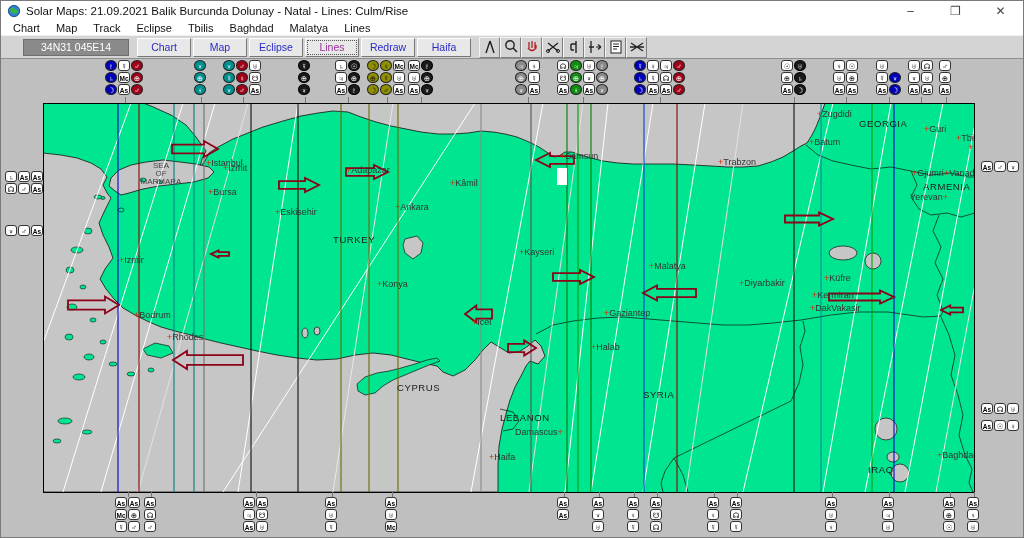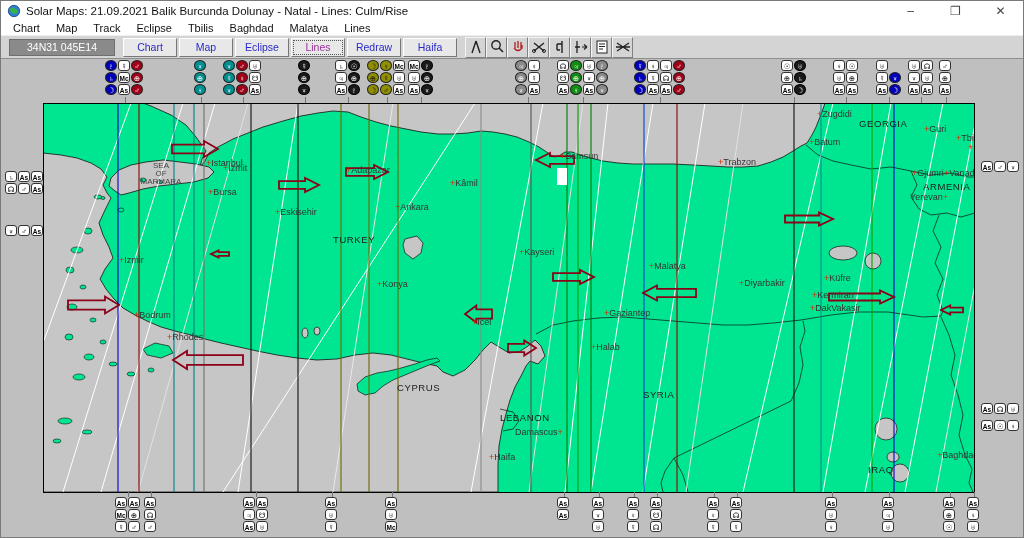--- a/index.html
+++ b/index.html
@@ -11,21 +11,21 @@
   .title-text{font-size:11.5px;color:#111;white-space:nowrap;}
   .caption-buttons{margin-left:auto;display:flex;height:100%;}
   .capbtn{width:45px;height:100%;display:flex;align-items:center;justify-content:center;
     font-size:12px;color:#444;cursor:default;}
   
   .menubar{height:14px;background:#ffffff;display:flex;align-items:center;padding-left:4px;}
   .menu-item{font-size:11px;color:#111;padding:0 8px;}
   
   .toolbar{height:22px;background:#d4d4d4;border-top:1px solid #efefef;border-bottom:1px solid #8e8e8e;
     display:flex;align-items:center;}
-  .coordbox{width:104px;height:15px;background:#8a8a8a;border:1px solid #6f6f6f;margin-left:8px;
+  .coordbox{width:104px;height:15px;background:#8a8a8a;border:1px solid #6f6f6f;margin-left:22px;
     color:#fff;font-size:10.5px;text-align:center;line-height:15px;}
   .tbtn{height:17px;min-width:40px;padding:0 6px;margin-left:2px;background:#e8e8e8;
     border:1px solid;border-color:#ffffff #777 #777 #ffffff;
     font-size:10.5px;color:#2a2ac8;display:flex;align-items:center;justify-content:center;}
   .tbtn.lines{color:#993399;outline:1px dotted #555;outline-offset:-3px;}
   .iconbtns{display:flex;margin-left:8px;}
   .ibtn{width:19px;height:19px;background:#d4d4d4;border:1px solid;border-color:#f4f4f4 #808080 #808080 #f4f4f4;
     display:flex;align-items:center;justify-content:center;margin-left:0px;}
   .ibtn svg{display:block;}
   

